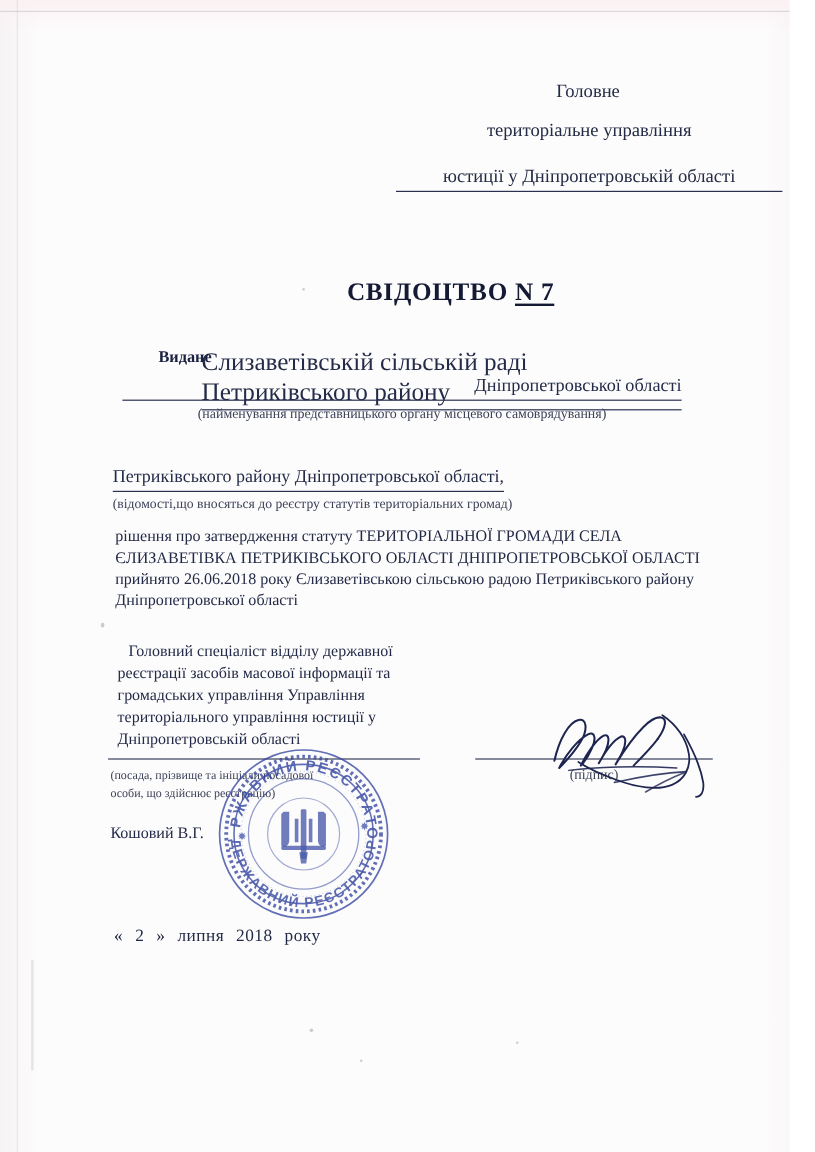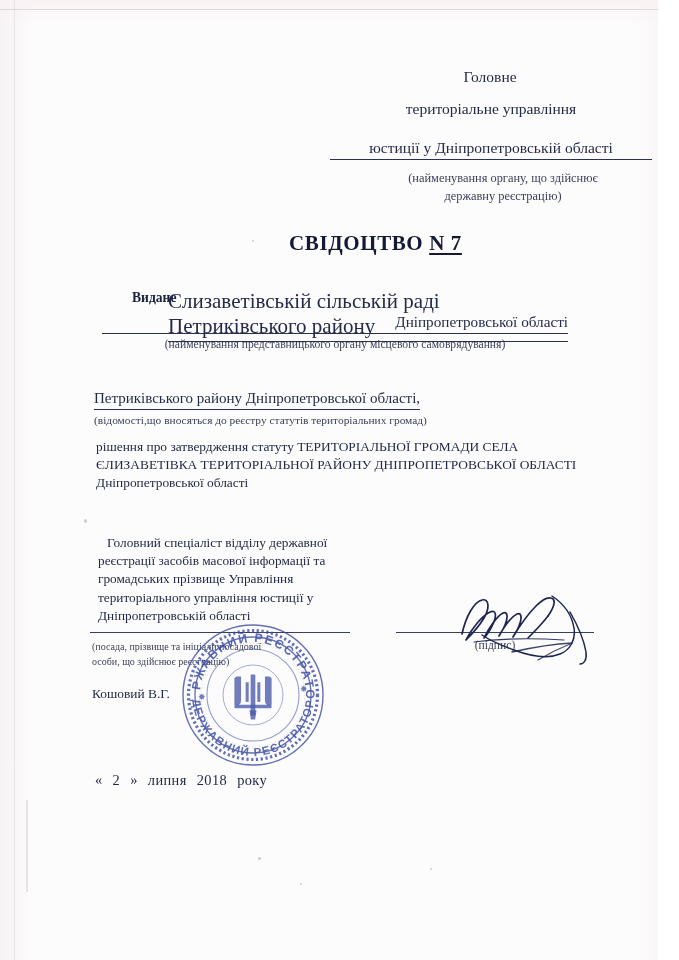--- a/index.html
+++ b/index.html
@@ -241,48 +241,45 @@
 
   <div class="speck" style="left:258px; top:857px; width:3px; height:3px;"></div>
   <div class="speck" style="left:300px; top:883px; width:2px; height:2px;"></div>
   <div class="speck" style="left:430px; top:868px; width:2px; height:2px;"></div>
   <div class="speck" style="left:84px; top:519px; width:3px; height:4px;"></div>
   <div class="speck" style="left:252px; top:240px; width:2px; height:2px;"></div>
 
   <div class="hdr hdr-1">Головне</div>
   <div class="hdr hdr-2">територіальне управління</div>
   <div class="hdr hdr-3">юстиції у Дніпропетровській області</div>
-  <div class="hdr-note">
-    <div>(найменування органу, що здійснює</div>
-    <div>державну реєстрацію)</div>
-  </div>
 
   <div class="title">
     <span>СВІДОЦТВО</span>
     <span class="num">N 7</span>
   </div>
 
   <div class="lbl-vydane">Видане</div>
   <div class="vydane-l1">Слизаветівській сільській раді Петриківського району</div>
   <div class="vydane-l2">Дніпропетровської області</div>
   <div class="cap-vydane">(найменування представницького органу місцевого самоврядування)</div>
 
   <div class="rayon-line">Петриківського району Дніпропетровської області,</div>
   <div class="cap-vidomosti">(відомості,що вносяться до реєстру статутів територіальних громад)</div>
 
   <div class="decision">
     <div>рішення про затвердження статуту  ТЕРИТОРІАЛЬНОЇ ГРОМАДИ СЕЛА</div>
-    <div>ЄЛИЗАВЕТІВКА ТЕРИТОРІАЛЬНОЇ РАЙОНУ ДНІПРОПЕТРОВСЬКОЇ ОБЛАСТІ</div>
+    <div>ЄЛИЗАВЕТІВКА ПЕТРИКІВСЬКОГО ОБЛАСТІ ДНІПРОПЕТРОВСЬКОЇ ОБЛАСТІ</div>
+    <div>прийнято 26.06.2018 року Єлизаветівською сільською радою Петриківського району</div>
     <div>Дніпропетровської області</div>
   </div>
 
   <div class="post-block">
     <div class="first">Головний спеціаліст відділу державної</div>
     <div>реєстрації засобів масової інформації та</div>
-    <div>громадських прізвище Управління</div>
+    <div>громадських управління Управління</div>
     <div>територіального управління юстиції у</div>
     <div>Дніпропетровській області</div>
   </div>
 
   <div class="rule-left"></div>
   <div class="rule-right"></div>
 
   <div class="cap-posada">
     <div>(посада, прізвище та ініціали посадової</div>
     <div>особи, що здійснює реєстрацію)</div>

